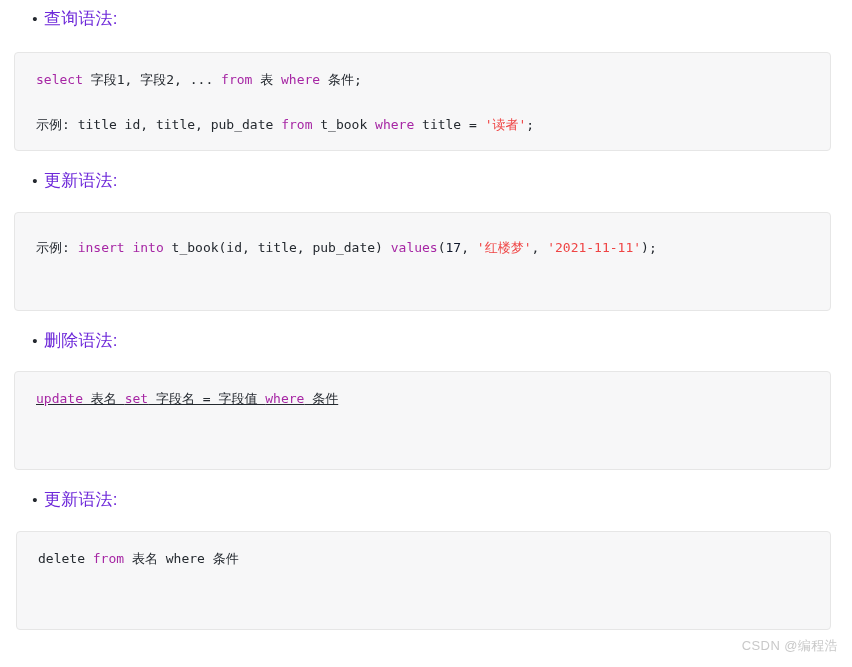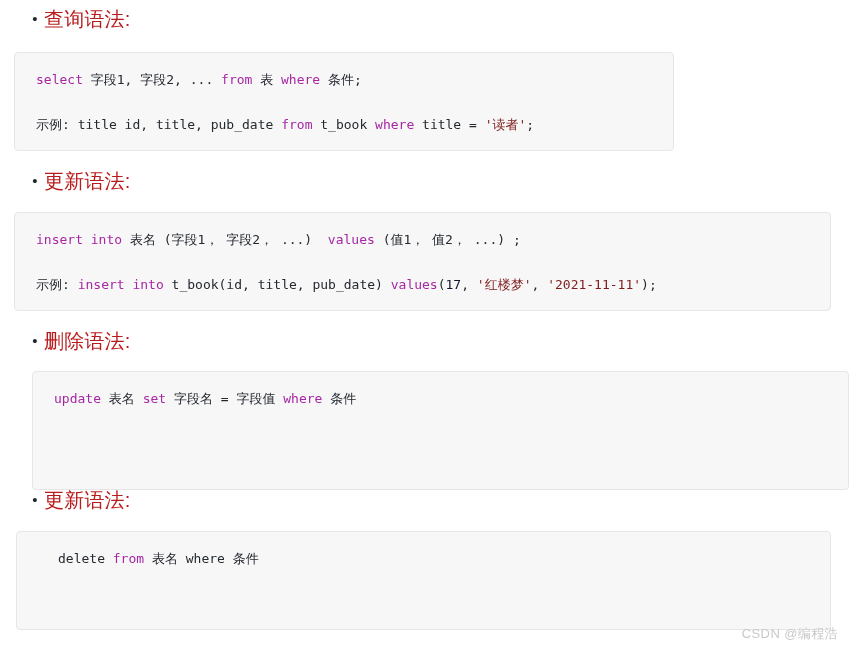--- a/index.html
+++ b/index.html
@@ -34,23 +34,23 @@
   .bullet-dot {
     width: 18px;
     min-width: 18px;
     text-align: center;
     font-size: 15px;
     line-height: 22px;
     color: #24292f;
     margin-left: 26px;
   }
   .bullet-label {
-    font-size: 20px;
+    font-size: 17px;
     line-height: 22px;
-    color: #b91c1c;
+    color: #6d28d9;
     font-family: "Liberation Sans", sans-serif;
     letter-spacing: 0.2px;
   }
 
   .sec-1 { position:absolute; top: 8px;  left: 0; }
   .sec-2 { position:absolute; top: 170px; left: 0; }
   .sec-3 { position:absolute; top: 330px; left: 0; }
   .sec-4 { position:absolute; top: 489px; left: 0; }
 
   
@@ -58,47 +58,47 @@
     position: absolute;
     background: #f7f7f8;
     border: 1px solid #e6e6e6;
     border-radius: 4px;
     box-sizing: border-box;
     font-family: "DejaVu Sans Mono", "Liberation Mono", monospace;
     font-size: 13px;
     color: #24292f;
     padding: 0;
   }
-  .cb-1 { left: 14px;  top: 52px;  width: 660px; height: 99px; }
+  .cb-1 { left: 14px;  top: 52px;  width: 817px; height: 99px; }
   .cb-2 { left: 14px;  top: 212px; width: 817px; height: 99px; }
-  .cb-3 { left: 32px;  top: 371px; width: 817px; height: 119px; }
-  .cb-4 { left: 16px;  top: 531px; width: 815px; height: 99px; padding-left: 20px; }
+  .cb-3 { left: 14px;  top: 371px; width: 817px; height: 99px; text-decoration: underline; }
+  .cb-4 { left: 16px;  top: 531px; width: 815px; height: 99px; }
 
   .code-line {
     white-space: pre;
     line-height: 20px;
     padding-left: 21px;
     font-family: "DejaVu Sans Mono", "Liberation Mono", monospace;
     font-size: 13px;
     letter-spacing: 0px;
   }
   .code-line.first { padding-top: 17px; }
   .code-line.second { padding-top: 25px; }
 
   
   .kw   { color: #a626a4; }
-  .str  { color: #7f1d1d; }
+  .str  { color: #ef4444; }
   .num  { color: #0f172a; }
   .plain{ color: #24292f; }
 
   
   .watermark {
     position: absolute;
     right: 14px;
-    bottom: 24px;
+    bottom: 12px;
     font-size: 13px;
     color: #c9c9c9;
     font-family: "Liberation Sans", sans-serif;
     letter-spacing: 0.4px;
     user-select: none;
   }
 </style>
 </head>
 <body>
 
@@ -111,21 +111,20 @@
   <div class="code-block cb-1">
     <div class="code-line first"><span class="kw">select</span><span class="plain"> 字段1, 字段2, ... </span><span class="kw">from</span><span class="plain"> 表 </span><span class="kw">where</span><span class="plain"> 条件;</span></div>
     <div class="code-line second"><span class="plain">示例: title id, title, pub_date </span><span class="kw">from</span><span class="plain"> t_book </span><span class="kw">where</span><span class="plain"> title = </span><span class="str">'读者'</span><span class="plain">;</span></div>
   </div>
 
   <div class="bullet-item sec-2">
     <span class="bullet-dot">•</span>
     <span class="bullet-label">更新语法:</span>
   </div>
   <div class="code-block cb-2">
-    <div class="code-line first"><span class="kw">insert into</span><span class="plain"> 表名 (字段1， 字段2， ...)  </span><span class="kw">values</span><span class="plain"> (值1， 值2， ...) ;</span></div>
     <div class="code-line second"><span class="plain">示例: </span><span class="kw">insert into</span><span class="plain"> t_book(id, title, pub_date) </span><span class="kw">values</span><span class="plain">(</span><span class="num">17</span><span class="plain">, </span><span class="str">'红楼梦'</span><span class="plain">, </span><span class="str">'2021-11-11'</span><span class="plain">);</span></div>
   </div>
 
   <div class="bullet-item sec-3">
     <span class="bullet-dot">•</span>
     <span class="bullet-label">删除语法:</span>
   </div>
   <div class="code-block cb-3">
     <div class="code-line first"><span class="kw">update</span><span class="plain"> 表名 </span><span class="kw">set</span><span class="plain"> 字段名 = 字段值 </span><span class="kw">where</span><span class="plain"> 条件</span></div>
   </div>

